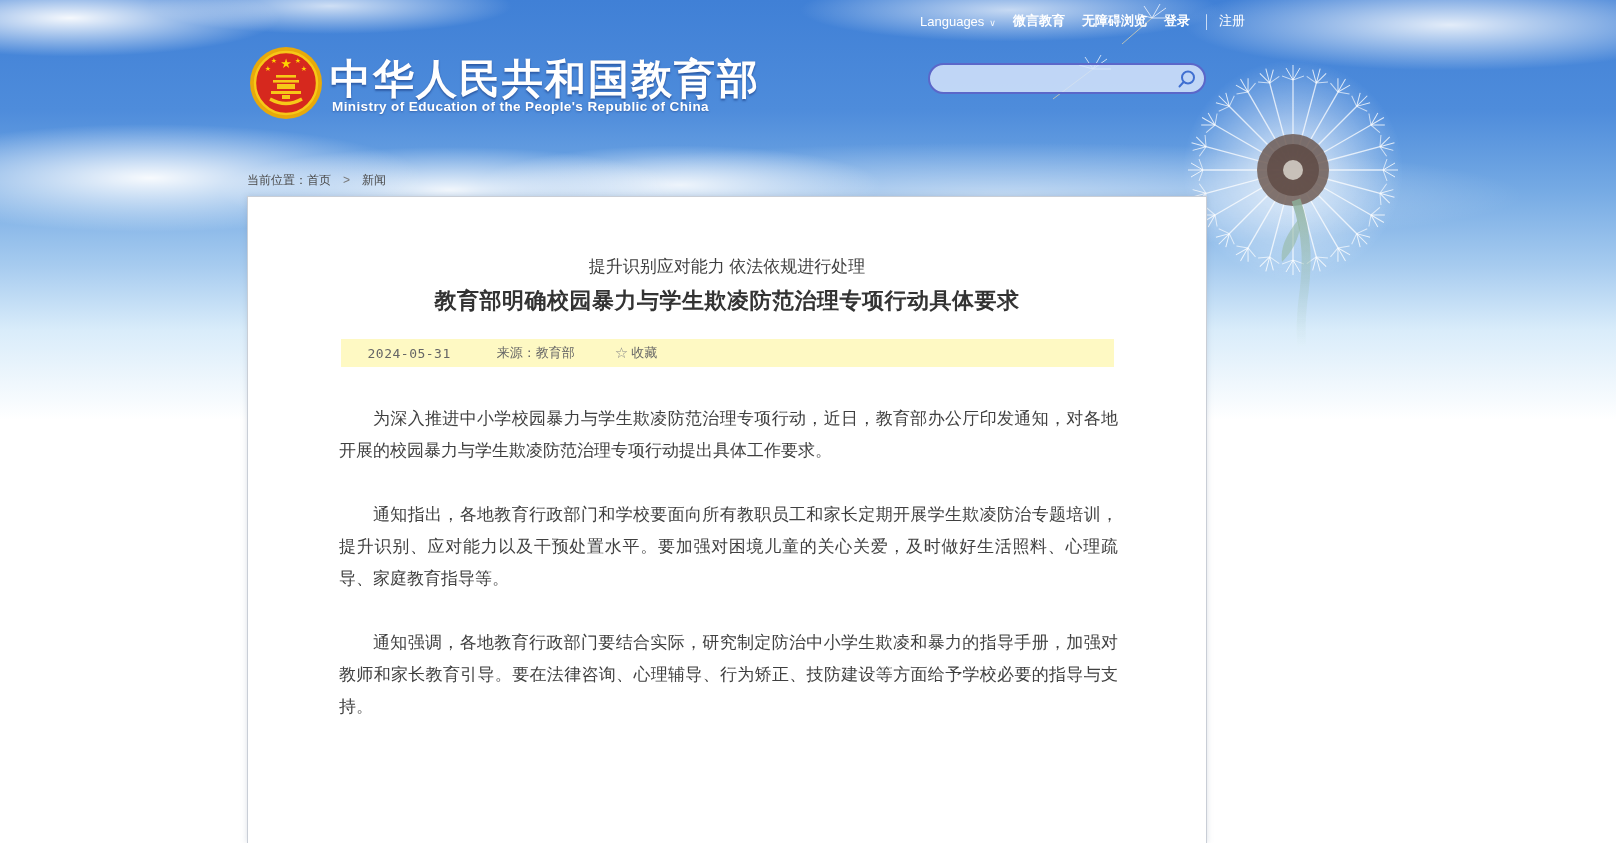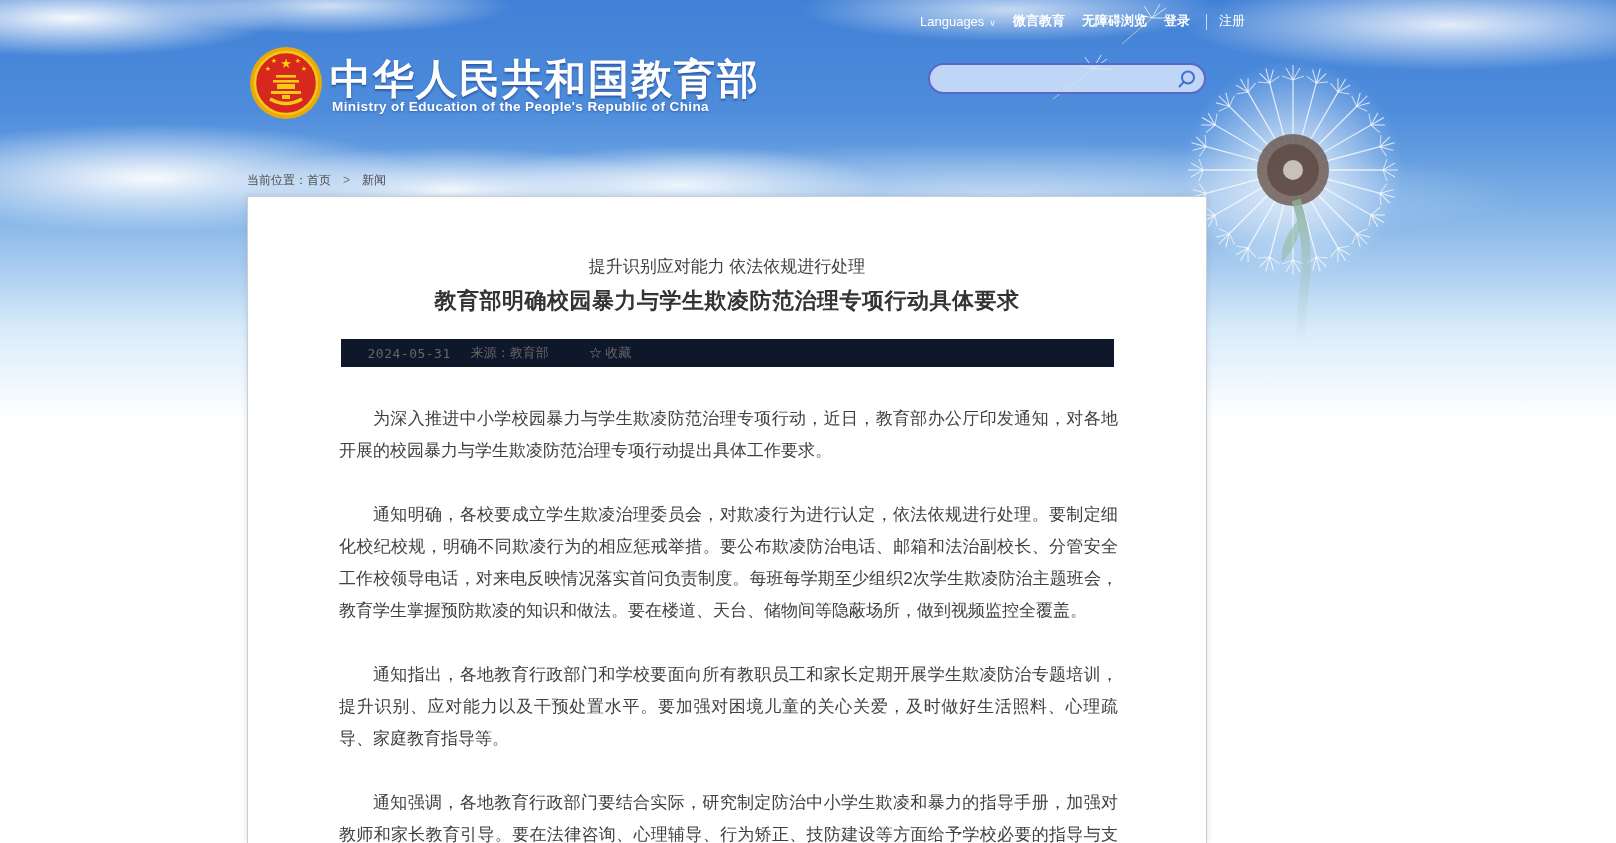--- a/index.html
+++ b/index.html
@@ -71,25 +71,25 @@
 
   
   .card {
     position:absolute; left:247px; top:196px; width:960px; height:647px;
     background:#fff; border:1px solid #c9ced6; border-bottom:none;
     box-shadow:0 0 6px rgba(110,130,160,.25);
   }
   .kicker { margin-top:58px; text-align:center; font-size:17px; color:#404040; }
   .a-title { margin-top:8px; text-align:center; font-size:22px; font-weight:bold; color:#333; letter-spacing:.5px; }
   .meta {
-    width:773px; height:28px; margin:23px auto 0; background:#0f172a;
+    width:773px; height:28px; margin:23px auto 0; background:#fef9c3;
     display:flex; align-items:center; font-size:13px; color:#666;
   }
   .meta .date { margin-left:27px; font-family:"DejaVu Sans Mono",monospace; letter-spacing:.5px; }
-  .meta .source { margin-left:20px; }
+  .meta .source { margin-left:46px; }
   .meta .fav { margin-left:40px; display:flex; align-items:center; cursor:pointer; color:#666; }
   .meta .star { font-size:15px; color:#8a8a8a; margin-right:3px; }
 
   .body-text { padding:36px 88px 0 91px; }
   .body-text p {
     font-size:17px; line-height:32px; color:#404040; text-align:justify;
     text-indent:2em; margin-bottom:32px;
   }
 </style>
 </head>
@@ -222,19 +222,18 @@
       <span class="date">2024-05-31</span>
       <span class="source">来源：教育部</span>
       <span class="fav">
         <span class="star">☆</span>
         <span>收藏</span>
       </span>
     </div>
 
     <div class="body-text">
       <p>为深入推进中小学校园暴力与学生欺凌防范治理专项行动，近日，教育部办公厅印发通知，对各地开展的校园暴力与学生欺凌防范治理专项行动提出具体工作要求。</p>
-      <p>通知明确，各校要成立学生欺凌治理委员会，对欺凌行为进行认定，依法依规进行处理。要制定细化校纪校规，明确不同欺凌行为的相应惩戒举措。要公布欺凌防治电话、邮箱和法治副校长、分管安全工作校领导电话，对来电反映情况落实首问负责制度。每班每学期至少组织2次学生欺凌防治主题班会，教育学生掌握预防欺凌的知识和做法。要在楼道、天台、储物间等隐蔽场所，做到视频监控全覆盖。</p>
       <p>通知指出，各地教育行政部门和学校要面向所有教职员工和家长定期开展学生欺凌防治专题培训，提升识别、应对能力以及干预处置水平。要加强对困境儿童的关心关爱，及时做好生活照料、心理疏导、家庭教育指导等。</p>
       <p>通知强调，各地教育行政部门要结合实际，研究制定防治中小学生欺凌和暴力的指导手册，加强对教师和家长教育引导。要在法律咨询、心理辅导、行为矫正、技防建设等方面给予学校必要的指导与支持。</p>
     </div>
   </div>
 
 </div>
 
 </body></html>

